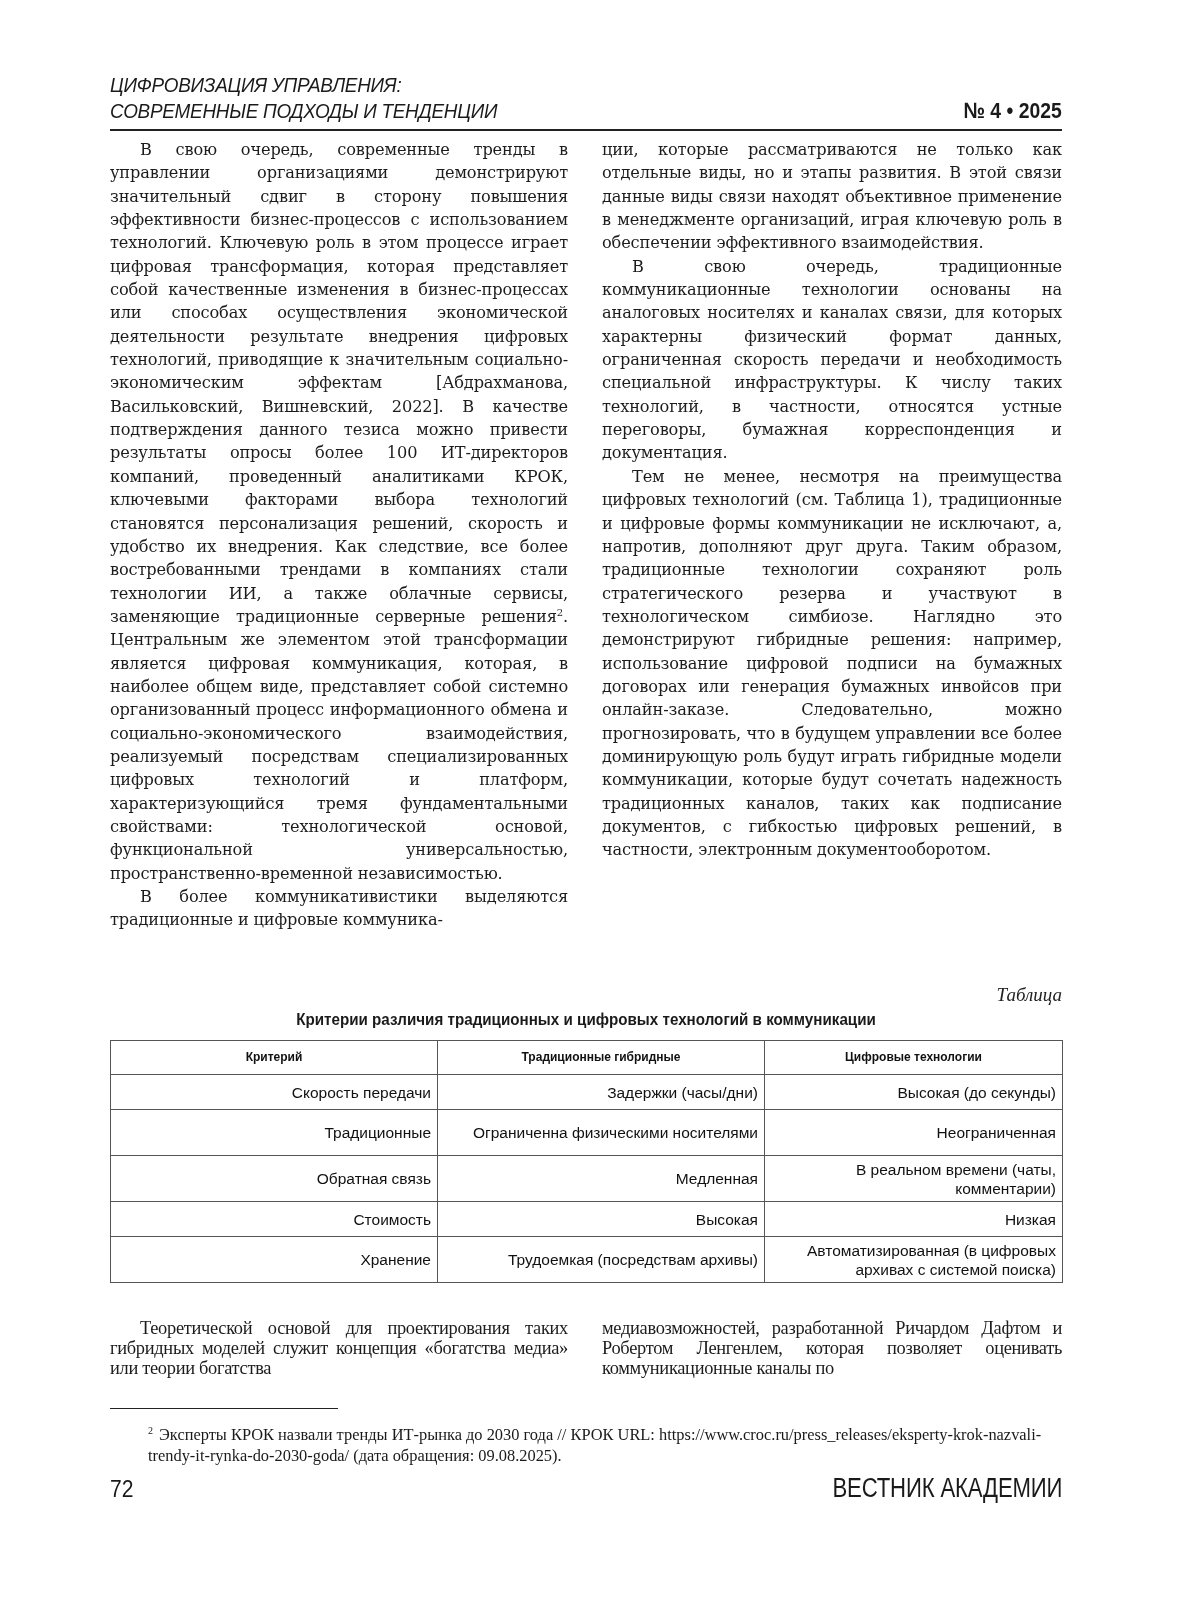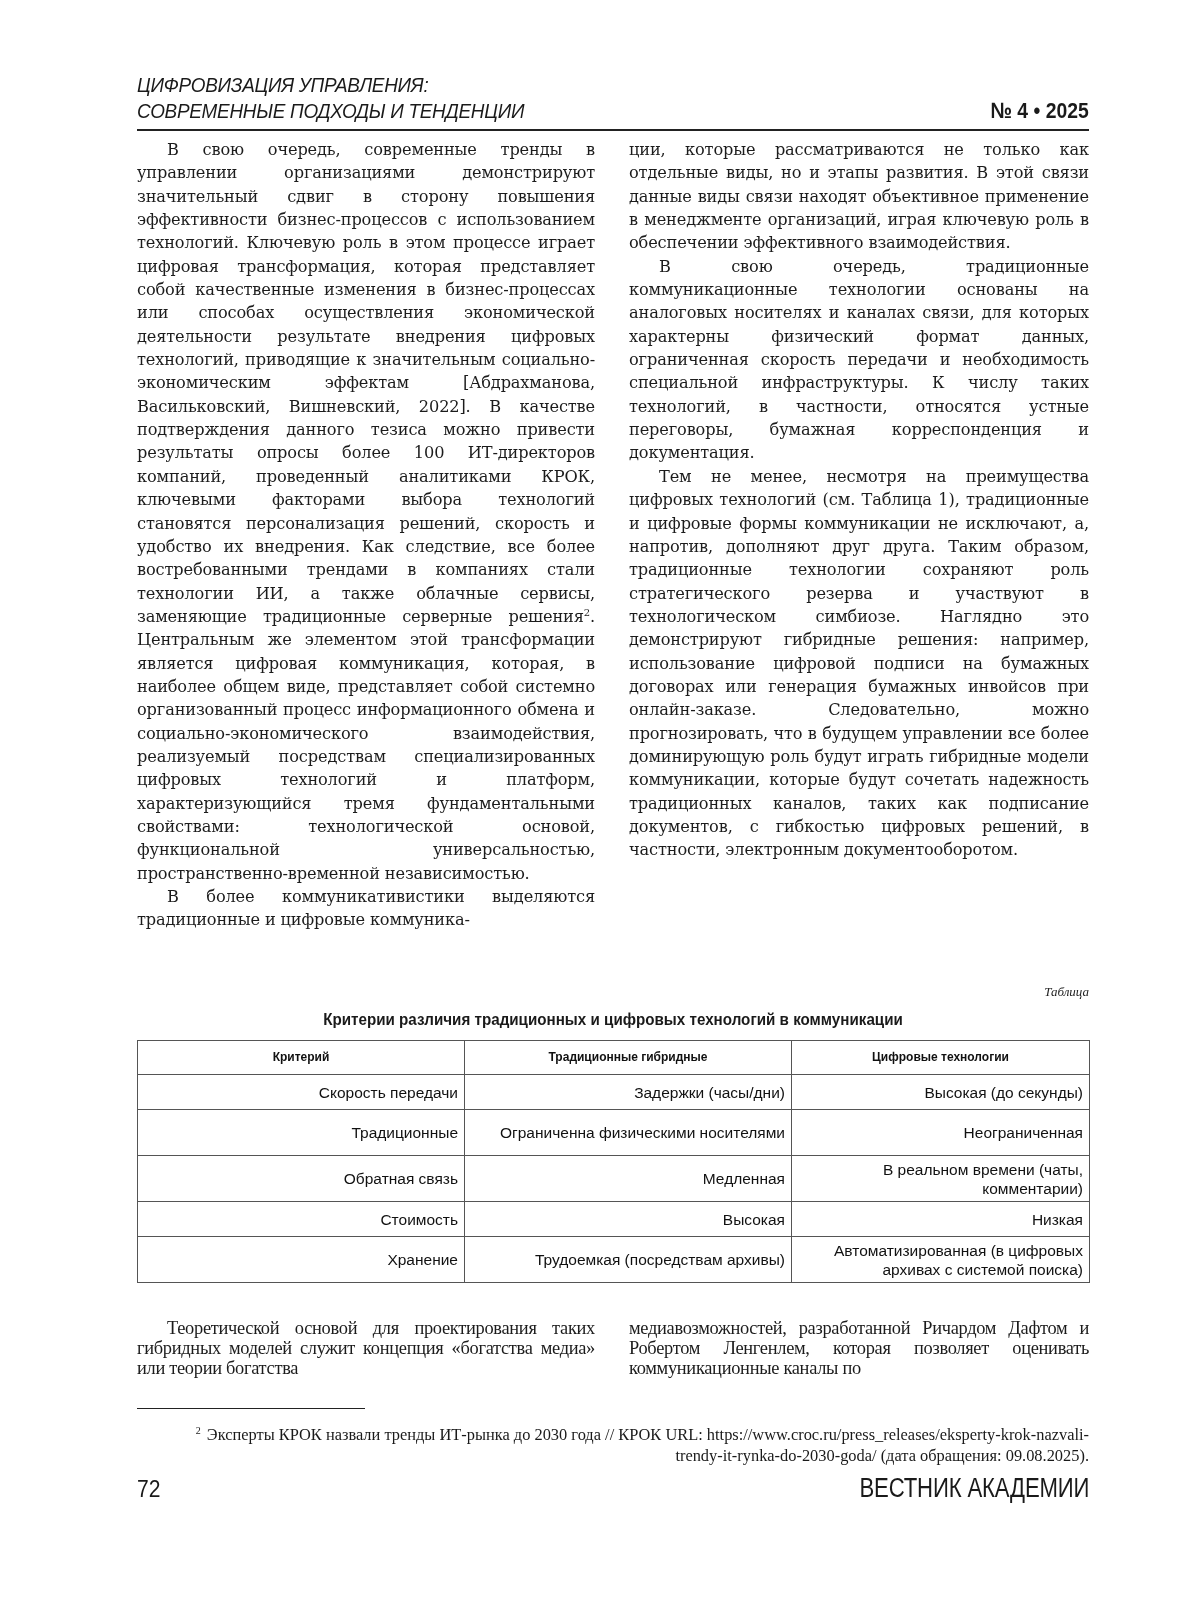--- a/index.html
+++ b/index.html
@@ -1,48 +1,48 @@
 <!DOCTYPE html>
 <html><head>
 <meta charset="utf-8">
 <style>
   html, body { margin: 0; padding: 0; background: #ffffff; }
   body { width: 1200px; height: 1610px; position: relative; overflow: hidden; color: #1a1a1a; }
-  .page { position: absolute; left: 110px; top: 0; width: 952px; height: 1610px; margin-left: 27px; }
+  .page { position: absolute; left: 110px; top: 0; width: 952px; height: 1610px; }
   .running-head { position: absolute; top: 72px; left: 0; width: 952px; height: 56px; }
   .rh-title { position: absolute; left: 0; top: 0; font-family: "Liberation Sans", sans-serif; font-style: italic; font-size: 21px; line-height: 26px; letter-spacing: -0.3px; transform: scaleX(0.9); transform-origin: left top; color: #1a1a1a; }
   .rh-issue { position: absolute; right: 0; top: 26px; font-family: "Liberation Sans", sans-serif; font-weight: bold; font-size: 22px; line-height: 26px; transform: scaleX(0.88); transform-origin: right top; }
   .rh-rule { position: absolute; left: 0; top: 57px; width: 952px; height: 2px; background: #222; }
 
   .cols { position: absolute; top: 138px; left: 0; width: 952px; }
   .col { position: absolute; top: 0; width: 458px; font-family: "DejaVu Serif", serif; font-size: 16.2px; line-height: 23.35px; text-align: justify; hyphens: manual; letter-spacing: -0.15px; color: #1c1c1c; }
   .col-left { left: 0; }
   .col-right { left: 492px; width: 460px; }
   .col p { margin: 0; }
   .col p.indent { text-indent: 30px; }
   .col p.noindent { text-indent: 0; }
   sup.fn { font-size: 10px; line-height: 0; vertical-align: super; }
 
-  .table-label { position: absolute; top: 984px; right: 0; font-family: "Liberation Serif", serif; font-style: italic; font-size: 13px; color: #222; }
+  .table-label { position: absolute; top: 984px; right: 0; font-family: "Liberation Serif", serif; font-style: italic; font-size: 19px; color: #222; }
   .table-caption { position: absolute; top: 1010px; left: 0; width: 952px; text-align: center; font-family: "Liberation Sans", sans-serif; font-weight: bold; font-size: 16.5px; transform: scaleX(0.92); transform-origin: center top; }
   table.crit { position: absolute; top: 1040px; left: 0; width: 952px; border-collapse: collapse; font-family: "Liberation Sans", sans-serif; font-size: 15.5px; color: #111; table-layout: fixed; }
   table.crit th, table.crit td { border: 1.3px solid #555; padding: 0 6px; vertical-align: middle; line-height: 19px; }
   table.crit th { font-weight: bold; text-align: center; height: 33px; font-size: 12px; }
   table.crit td { text-align: right; }
   table.crit col.c1 { width: 327px; }
   table.crit col.c2 { width: 327px; }
   table.crit col.c3 { width: 298px; }
   tr.r-h34 td { height: 34px; }
   tr.r-h44 td { height: 45px; }
 
   .cols2 { position: absolute; top: 1318px; left: 0; width: 952px; }
   .cols2 .col { font-family: "Liberation Serif", serif; font-size: 18.4px; line-height: 20px; letter-spacing: -0.3px; }
 
   .fn-rule { position: absolute; top: 1408px; left: 0; width: 228px; height: 1px; background: #222; }
-  .footnote { position: absolute; top: 1420px; left: 0; width: 952px; font-family: "Liberation Serif", serif; font-size: 16.4px; line-height: 21px; text-align: right; color: #1a1a1a; }
+  .footnote { position: absolute; top: 1420px; left: 0; width: 952px; font-family: "Liberation Serif", serif; font-size: 16.4px; line-height: 21px; text-align: left; color: #1a1a1a; }
   .footnote .fn-first { padding-left: 38px; display: block; }
   .footnote sup { font-size: 10px; margin-right: 6px; }
   .page-num { position: absolute; top: 1475px; left: 0; font-family: "Liberation Sans", sans-serif; font-size: 24px; transform: scaleX(0.88); transform-origin: left top; }
   .journal-name { position: absolute; top: 1473px; right: 0; font-family: "Liberation Sans", sans-serif; font-size: 27px; transform: scaleX(0.82); transform-origin: right top; letter-spacing: -0.2px; }
 </style>
 </head>
 <body>
 
 <div class="page">
 

